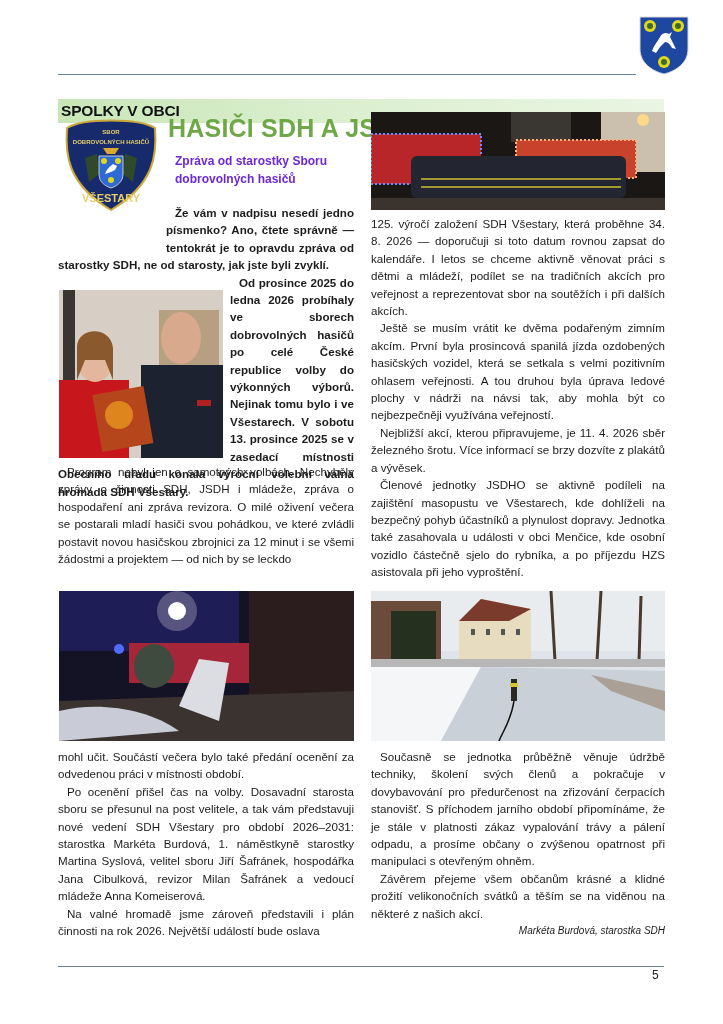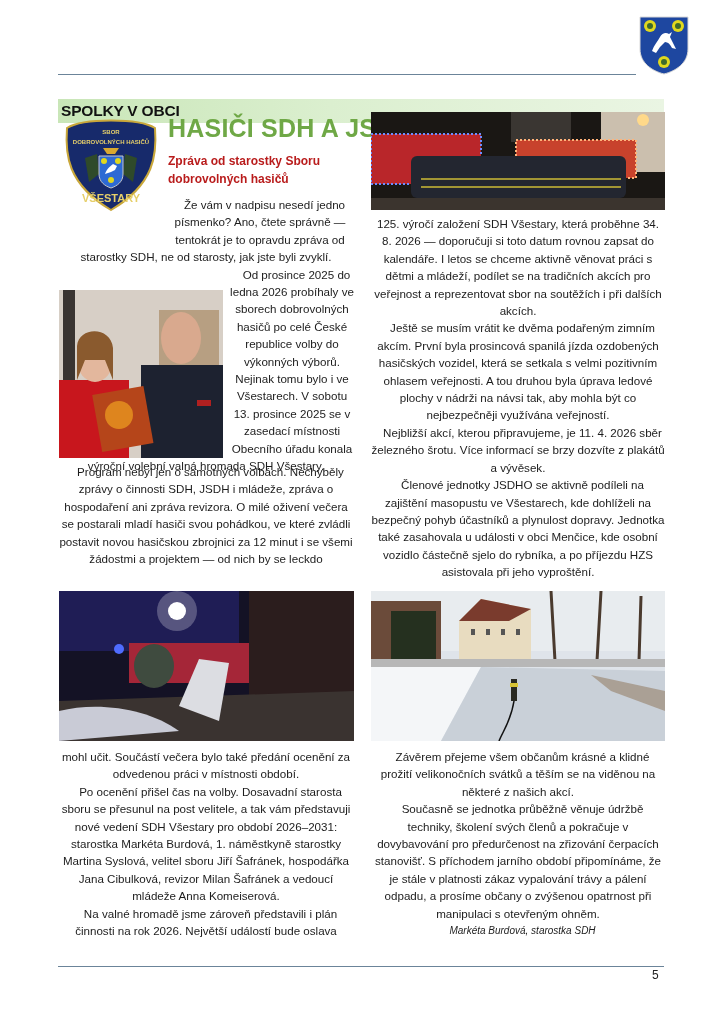--- a/index.html
+++ b/index.html
@@ -4,24 +4,24 @@
 <style>
   html, body { margin:0; padding:0; background:#ffffff; }
   body { width:723px; height:1024px; position:relative; overflow:hidden;
          font-family:"Liberation Sans", sans-serif; color:#1a1a1a; }
   .top-rule { position:absolute; left:58px; top:74px; width:578px; height:1px; background:#6b8499; }
   .section-bar { position:absolute; left:58px; top:76px; width:606px; height:24px;
      background:linear-gradient(90deg,#c9e6b8 0%,#dbefcf 45%,#eaf5e3 100%);margin-top:23px; }
   .section-title { position:absolute; left:3px; top:3px; font-size:15.5px; font-weight:bold; color:#111; letter-spacing:-0.2px; }
   .crest { position:absolute; left:638px; top:15px; width:52px; height:60px; }
   .col { position:absolute; font-size:11.6px; line-height:17.4px; text-align:justify; color:#1c1c1c; }
-  .col p { margin:0; text-indent:9px;text-align:center; }
+  .col p { margin:0; text-indent:9px; }
   .col p.noind { text-indent:0; }
   .title { position:absolute; left:168px; top:114px; font-size:25px; font-weight:bold; color:#6fa846; letter-spacing:0.2px; }
-  .subtitle { position:absolute; left:168px; top:152px; width:190px; font-size:12px; line-height:18px; font-weight:bold; color:#b91c1c; }
+  .subtitle { position:absolute; left:175px; top:152px; width:190px; font-size:12px; line-height:18px; font-weight:bold; color:#6d28d9; }
   .photo { position:absolute; overflow:hidden; }
   .signature { font-style:italic; text-align:right; font-size:10px; margin-top:4px; text-indent:0; }
   .bottom-rule { position:absolute; left:58px; top:966px; width:606px; height:1px; background:#6b8499; }
   .page-num { position:absolute; left:652px; top:968px; font-size:12px; color:#222; }
 </style>
 </head>
 <body>
 
 <div class="top-rule" data-name="header-rule"></div>
 <svg class="crest" data-name="coat-of-arms-icon" viewBox="0 0 52 60">
@@ -49,21 +49,21 @@
   <circle cx="41" cy="47" r="3" fill="#e0d81e"></circle>
     <circle cx="55" cy="47" r="3" fill="#e0d81e"></circle>
     <circle cx="48" cy="66" r="3" fill="#e0d81e"></circle>
   <path d="M42 60 C44 54 48 52 50 50 L54 52 L52 56 L48 58 Z" fill="#fff"></path>
   <text x="48" y="88" font-size="11" fill="#e6cf6a" text-anchor="middle" font-family="Liberation Sans, sans-serif" font-weight="bold">VŠESTARY</text>
 </svg>
 
 <div class="title" data-name="article-title">HASIČI SDH A JSDH</div>
 <div class="subtitle" data-name="article-subtitle">Zpráva od starostky Sboru dobrovolných hasičů</div>
 
-<div class="col" style="left:58px;top:196px;width:296px;" data-name="left-column-intro">
+<div class="col" style="left:58px;top:204px;width:296px;font-weight:bold;" data-name="left-column-intro">
   <div style="float:left;width:108px;height:52px;" data-name="emblem-float-spacer"></div>
   <p data-name="paragraph" style="text-indent:9px">Že vám v nadpisu nesedí jedno písmenko? Ano, čtete správně — tentokrát je to opravdu zpráva od starostky SDH, ne od starosty, jak jste byli zvyklí.</p>
   <p data-name="paragraph" style="text-indent:9px">
     <span data-name="paragraph-text">Od prosince 2025 do ledna 2026 probíhaly ve sborech dobrovolných hasičů po celé České republice volby do výkonných výborů. Nejinak tomu bylo i ve Všestarech. V sobotu 13. prosince 2025 se v zasedací místnosti Obecního úřadu konala výroční volební valná hromada SDH Všestary.</span>
   </p>
 </div>
 
 <svg class="photo" style="left:59px;top:290px;width:164px;height:168px;" data-name="award-handover-photo" viewBox="0 0 164 168">
   <rect width="164" height="168" fill="#d7cfc6"></rect>
   <rect x="4" y="0" width="12" height="120" fill="#3a3532"></rect>
@@ -145,22 +145,22 @@
   <rect x="0" y="68" width="294" height="8" fill="#b7b7b7"></rect>
   <path d="M0 76 L110 76 L70 150 L0 150 Z" fill="#f4f6f8"></path>
   <path d="M110 76 L294 80 L294 150 L70 150 Z" fill="#c9d0d8"></path>
   <rect x="140" y="88" width="6" height="22" fill="#2a2a22"></rect>
   <rect x="139" y="92" width="8" height="4" fill="#d8c437"></rect>
   <path d="M143 110 C140 130 132 140 128 150" stroke="#111" stroke-width="1.5" fill="none"></path>
   <path d="M220 84 L294 100 L294 120 L240 100 Z" fill="#8c6f52" opacity="0.5"></path>
 </svg>
 
 <div class="col" style="left:371px;top:748px;width:294px;" data-name="right-column-bottom">
+  <p data-name="paragraph">Současně se jednotka průběžně věnuje údržbě techniky, školení svých členů a pokračuje v dovybavování pro předurčenost na zřizování čerpacích stanovišť. S příchodem jarního období připomínáme, že je stále v platnosti zákaz vypalování trávy a pálení odpadu, a prosíme občany o zvýšenou opatrnost při manipulaci s otevřeným ohněm.</p>
   <p data-name="paragraph">Závěrem přejeme všem občanům krásné a klidné prožití velikonočních svátků a těším se na viděnou na některé z našich akcí.</p>
-  <p data-name="paragraph">Současně se jednotka průběžně věnuje údržbě techniky, školení svých členů a pokračuje v dovybavování pro předurčenost na zřizování čerpacích stanovišť. S příchodem jarního období připomínáme, že je stále v platnosti zákaz vypalování trávy a pálení odpadu, a prosíme občany o zvýšenou opatrnost při manipulaci s otevřeným ohněm.</p>
   <p class="signature" data-name="author-signature">Markéta Burdová, starostka SDH</p>
 </div>
 
 <div class="bottom-rule" data-name="footer-rule"></div>
 <div class="page-num" data-name="page-number">5</div>
 
 <style>
   
   [data-name="left-column-intro"] { height:270px; }
   [data-name="left-column-intro"]::after { content:""; }

